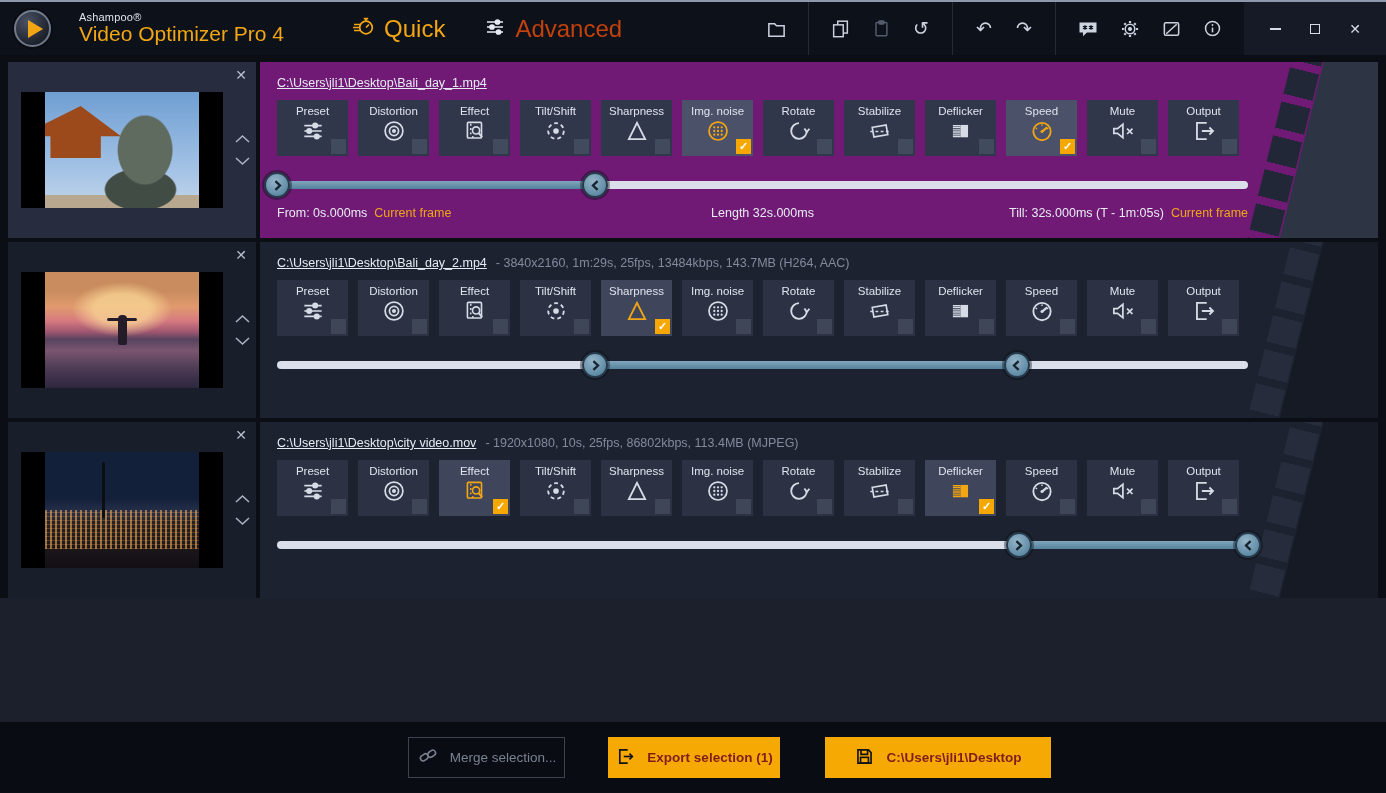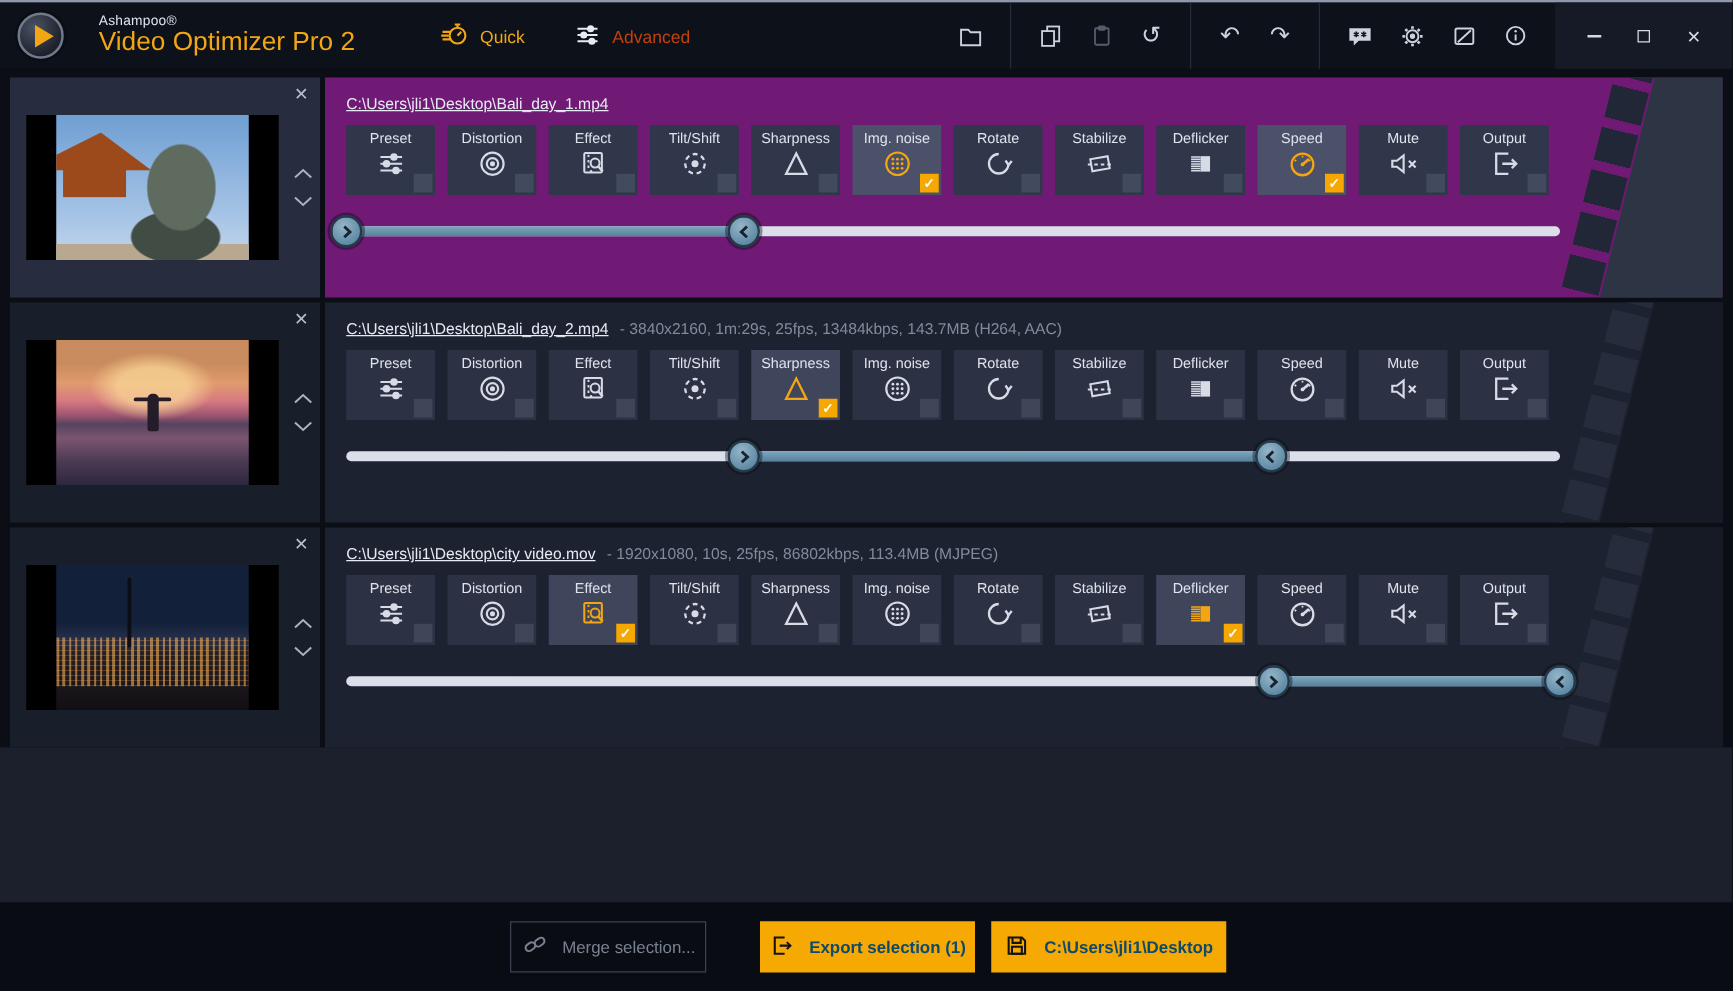--- a/index.html
+++ b/index.html
@@ -10,21 +10,21 @@
   .hdr{height:53px;background:#0d1119;display:flex;align-items:center}
   .logo-wrap{display:flex;align-items:center;padding-left:14px;gap:28px}
   .logo{width:37px;height:37px;border-radius:50%;flex:none;
         background:radial-gradient(circle at 35% 30%,#4a5264,#1d212b 72%);
         border:2px solid #707a8a;box-shadow:0 0 0 2px #0a0d13;position:relative}
   .logo::after{content:"";position:absolute;left:12px;top:8px;border-left:15px solid #f2a614;
         border-top:9px solid transparent;border-bottom:9px solid transparent}
   .brand-top{font-size:11px;color:#dfe4ee;letter-spacing:.2px}
   .brand-name{font-size:21px;color:#f2a614;margin-top:-1px}
   .tabs{display:flex;gap:38px;margin-left:66px;align-items:center}
-  .tab{display:flex;align-items:center;gap:8px;font-size:14px;cursor:pointer}
+  .tab{display:flex;align-items:center;gap:8px;font-size:24px;cursor:pointer}
   .tab.quick{color:#f2a614}
   .tab.adv{color:#c2410c}
   .tbar{margin-left:auto;display:flex;align-items:stretch;height:53px}
   .tgroup{display:flex;align-items:center;gap:20px;padding:0 21px;border-left:1px solid #242a38}
   .tgroup:first-child{border-left:none}
   .tbtn{color:#cbd1de;font-size:19px;line-height:1;display:flex;align-items:center;justify-content:center;cursor:pointer;min-width:20px}
   .tbtn.dim{color:#555c6c}
   .win{background:#151a26;display:flex;align-items:center;gap:10px;padding:0 16px}
   .wbtn{width:30px;height:26px;display:flex;align-items:center;justify-content:center;color:#d6dae4;font-size:14px;cursor:pointer}
   .wbtn .bar{width:11px;height:2px;background:#d6dae4}
@@ -96,33 +96,33 @@
   .lbl-left{position:absolute;left:0}
   .lbl-mid{position:absolute;left:50%;transform:translateX(-50%)}
   .lbl-right{position:absolute;right:0}
   .current{color:#f2a614;margin-left:7px;cursor:pointer}
 
   
   .spacer{height:124px;background:#1b202c}
   .footer{height:70px;background:#090c12;position:relative}
   .fbtn{position:absolute;top:15px;height:41px;display:flex;align-items:center;justify-content:center;gap:11px;font-size:13.5px;cursor:pointer}
   .btn-merge{left:408px;width:157px;border:1px solid #3c4250;color:#7a8191;background:transparent}
-  .btn-orange{background:#f7a903;color:#0c4a6e;font-weight:bold}
+  .btn-orange{background:#f7a903;color:#7f1d1d;font-weight:bold}
   .btn-export{left:608px;width:172px}
-  .btn-path{left:793px;width:188px}
+  .btn-path{left:825px;width:226px}
 </style>
 </head>
 <body>
 
 <div class="hdr">
   <div class="logo-wrap">
     <div class="logo"></div>
     <div>
       <div class="brand-top">Ashampoo®</div>
-      <div class="brand-name">Video Optimizer Pro 2</div>
+      <div class="brand-name">Video Optimizer Pro 4</div>
     </div>
   </div>
   <div class="tabs">
     <div class="tab quick">
       <span>
         <svg width="26" height="24" viewBox="0 0 26 24" fill="none" stroke="#f2a614" stroke-width="1.7">
           <circle cx="16" cy="13.5" r="6.3"></circle>
             <path d="M16 13.5 L19 10.5"></path>
             <path d="M16 7.2 V5.2 M13.8 4.6 h4.4"></path>
           <path d="M4 10.5 h7 M3 13.5 h6 M4 16.5 h7"></path>
@@ -395,20 +395,25 @@
               <svg width="11" height="13" viewBox="0 0 11 13">
                 <polyline points="3.4,2.2 8,6.5 3.4,10.8" fill="none" stroke="#17242f" stroke-width="2.3"></polyline>
               </svg>
             </div>
           <div class="handle" style="left:32.8%">
               <svg width="11" height="13" viewBox="0 0 11 13">
                 <polyline points="7.6,2.2 3,6.5 7.6,10.8" fill="none" stroke="#17242f" stroke-width="2.3"></polyline>
               </svg>
             </div>
         </div>
+        <div class="lbls">
+          <span class="lbl-left"><span>From: 0s.000ms</span><span class="current">Current frame</span></span>
+          <span class="lbl-mid">Length 32s.000ms</span>
+          <span class="lbl-right"><span>Till: 32s.000ms (T - 1m:05s)</span><span class="current">Current frame</span></span>
+        </div>
       </div>
     </div>
   </div>
   <div class="row ">
     <div class="card">
       <span class="closex">✕</span>
       <div class="thumb">
           <div class="art art-bali2"></div>
         </div>
       <div class="updown">

